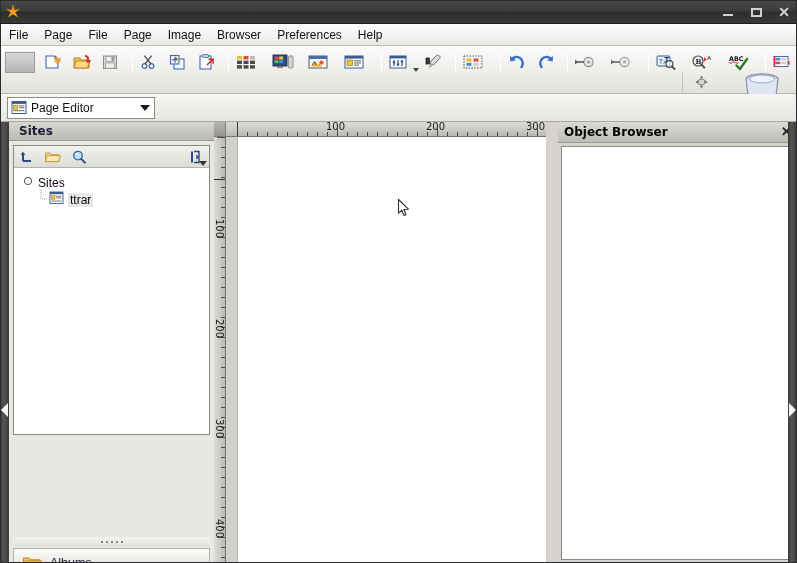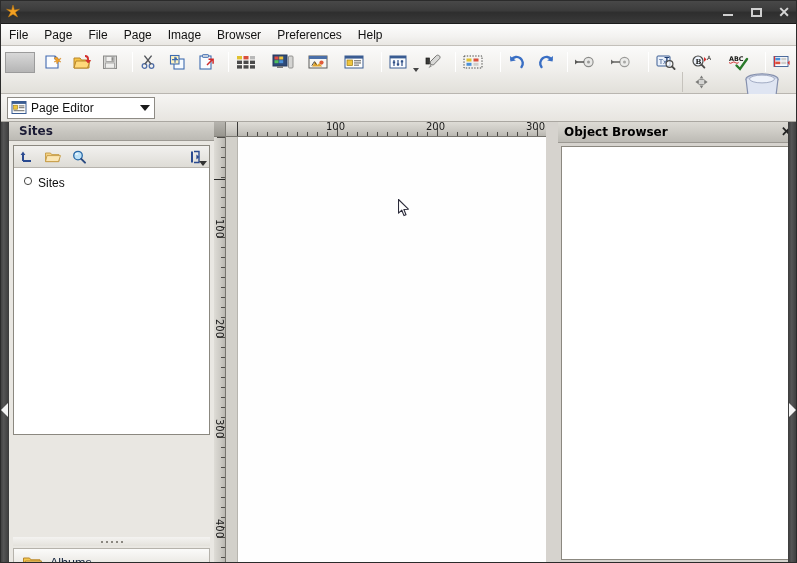--- a/index.html
+++ b/index.html
@@ -617,20 +617,38 @@
         <div class="tree-row" style="padding-left:4px">
           <span class="ind">
             <svg width="12" height="12" viewBox="0 0 12 12">
                 <circle cx="6" cy="6" r="3.6" fill="none" stroke="#4a4a48" stroke-width="1"></circle>
               </svg>
           </span>
           <span class="tr-label">Sites</span>
         </div>
 
 
+        <div class="tree-row" style="padding-left:22px">
+          <span class="ind" style="width:9px">
+            <svg width="9" height="17" viewBox="0 0 9 17">
+              <path d="M1 0 v9 h7" stroke="#a0a0a0" stroke-width="1" fill="none" stroke-dasharray="1 1"></path>
+            </svg>
+          </span>
+          <span class="ind">
+            <svg width="15" height="14" viewBox="0 0 15 14">
+              <rect x="1" y="1" width="13" height="11.5" fill="#fdfdfb" stroke="#3a5c92" stroke-width=".9"></rect>
+              <rect x="1" y="1" width="13" height="2.2" fill="#3a5c92"></rect>
+              <rect x="2.4" y="4.6" width="3.6" height="3.6" fill="#f0c53c" stroke="#9a7a12" stroke-width=".5"></rect>
+              <rect x="7.2" y="4.8" width="5.2" height=".9" fill="#6a6a68"></rect>
+              <rect x="7.2" y="6.5" width="5.2" height=".9" fill="#6a6a68"></rect>
+              <rect x="2.4" y="9.6" width="10" height=".9" fill="#6a6a68"></rect>
+            </svg>
+          </span>
+          <span class="tr-label sel">ttrar</span>
+        </div>
       </div>
     </div>
 
     <div class="splitter-dots">
       <i></i>
         <i></i>
         <i></i>
         <i></i>
         <i></i>
     </div>

